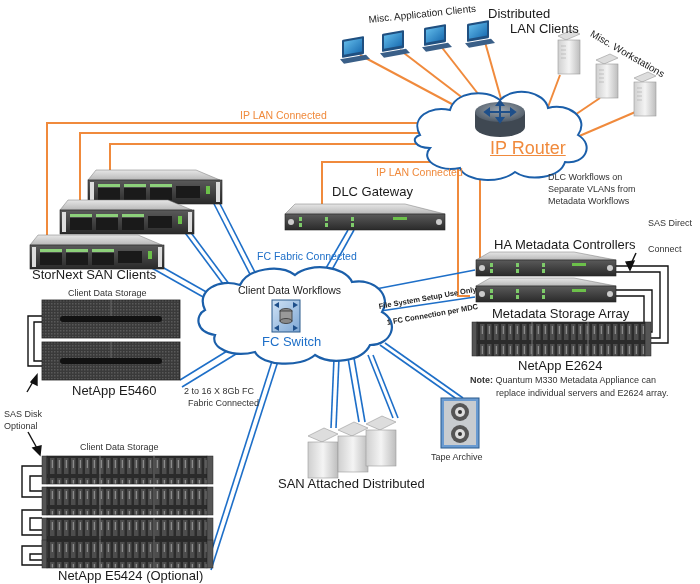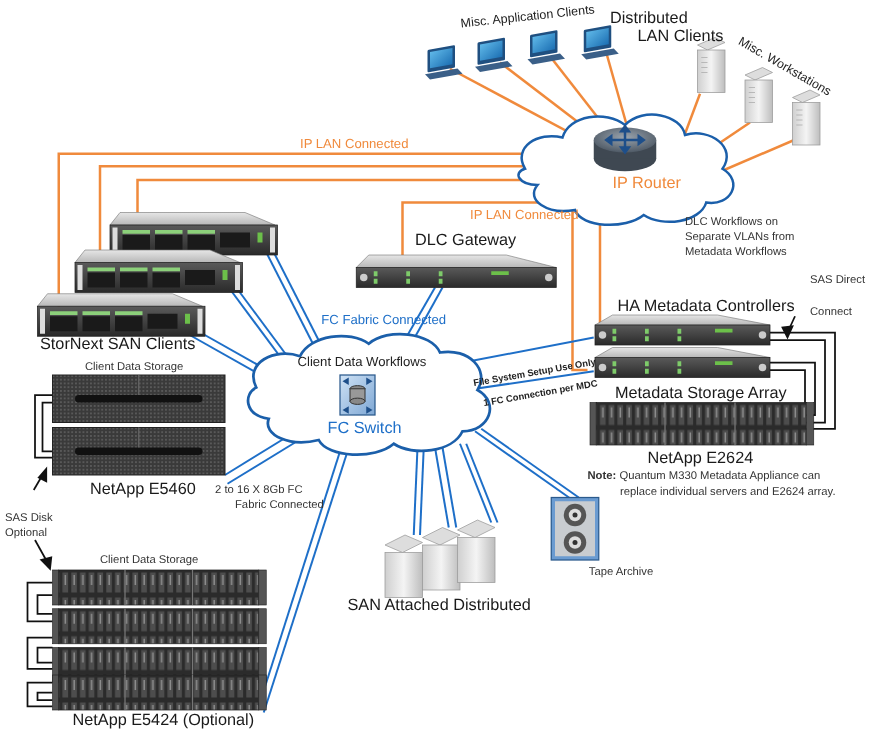--- a/index.html
+++ b/index.html
@@ -615,21 +615,21 @@
       <circle cx="19" cy="36" r="2" fill="#333"></circle>
   </g>
 </svg>
 
 <div class="lbl" style="left:368px;top:14px;font-size:10px;transform:rotate(-6deg);transform-origin:left top;">Misc. Application Clients</div>
 <div class="lbl lbl-lg" style="left:488px;top:6px;">Distributed</div>
 <div class="lbl lbl-lg" style="left:510px;top:21px;">LAN Clients</div>
 <div class="lbl" style="left:594px;top:28px;font-size:10px;transform:rotate(30deg);transform-origin:left top;">Misc. Workstations</div>
 
 <div class="lbl lbl-md lbl-orange" style="left:240px;top:109px;">IP LAN Connected</div>
-<div class="lbl lbl-orange" style="left:490px;top:138px;font-size:13px;">IP Router</div>
+<div class="lbl lbl-orange" style="left:490px;top:138px;font-size:18px;text-decoration:underline;">IP Router</div>
 <div class="lbl lbl-md lbl-orange" style="left:376px;top:166px;">IP LAN Connected</div>
 <div class="lbl lbl-lg" style="left:332px;top:184px;">DLC Gateway</div>
 
 <div class="lbl lbl-sm" style="left:548px;top:172px;">DLC Workflows on</div>
 <div class="lbl lbl-sm" style="left:548px;top:184px;">Separate VLANs from</div>
 <div class="lbl lbl-sm" style="left:548px;top:196px;">Metadata Workflows</div>
 
 <div class="lbl lbl-sm" style="left:648px;top:218px;">SAS Direct</div>
 <div class="lbl lbl-sm" style="left:648px;top:214px;margin-top:30px;">Connect</div>
 
@@ -641,21 +641,21 @@
 <div class="lbl lbl-lg" style="left:494px;top:237px;">HA Metadata Controllers</div>
 <div class="lbl lbl-bold-tiny" style="left:378px;top:302px;transform:rotate(-10deg);transform-origin:left top;">File System Setup Use Only</div>
 <div class="lbl lbl-bold-tiny" style="left:386px;top:318px;transform:rotate(-10deg);transform-origin:left top;">1 FC Connection per MDC</div>
 <div class="lbl lbl-lg" style="left:492px;top:306px;">Metadata Storage Array</div>
 <div class="lbl lbl-lg" style="left:518px;top:358px;">NetApp E2624</div>
 <div class="lbl lbl-sm note" style="left:470px;top:375px;"><b>Note:</b> <span>Quantum M330 Metadata Appliance can</span></div>
 <div class="lbl lbl-sm" style="left:496px;top:388px;">replace individual servers and E2624 array.</div>
 
 <div class="lbl lbl-sm" style="left:68px;top:288px;">Client Data Storage</div>
 <div class="lbl lbl-lg" style="left:72px;top:383px;">NetApp E5460</div>
-<div class="lbl lbl-sm" style="left:172px;top:386px;">2 to 16 X 8Gb FC</div>
+<div class="lbl lbl-sm" style="left:184px;top:386px;">2 to 16 X 8Gb FC</div>
 <div class="lbl lbl-sm" style="left:188px;top:398px;">Fabric Connected</div>
 <div class="lbl lbl-sm" style="left:4px;top:409px;">SAS Disk</div>
 <div class="lbl lbl-sm" style="left:4px;top:421px;">Optional</div>
 <div class="lbl lbl-sm" style="left:80px;top:442px;">Client Data Storage</div>
 <div class="lbl lbl-lg" style="left:58px;top:568px;">NetApp E5424 (Optional)</div>
 
 <div class="lbl lbl-lg" style="left:278px;top:476px;">SAN Attached Distributed</div>
-<div class="lbl lbl-sm" style="left:431px;top:452px;margin-left:40px;">Tape Archive</div>
+<div class="lbl lbl-sm" style="left:431px;top:452px;">Tape Archive</div>
 
 </body></html>

